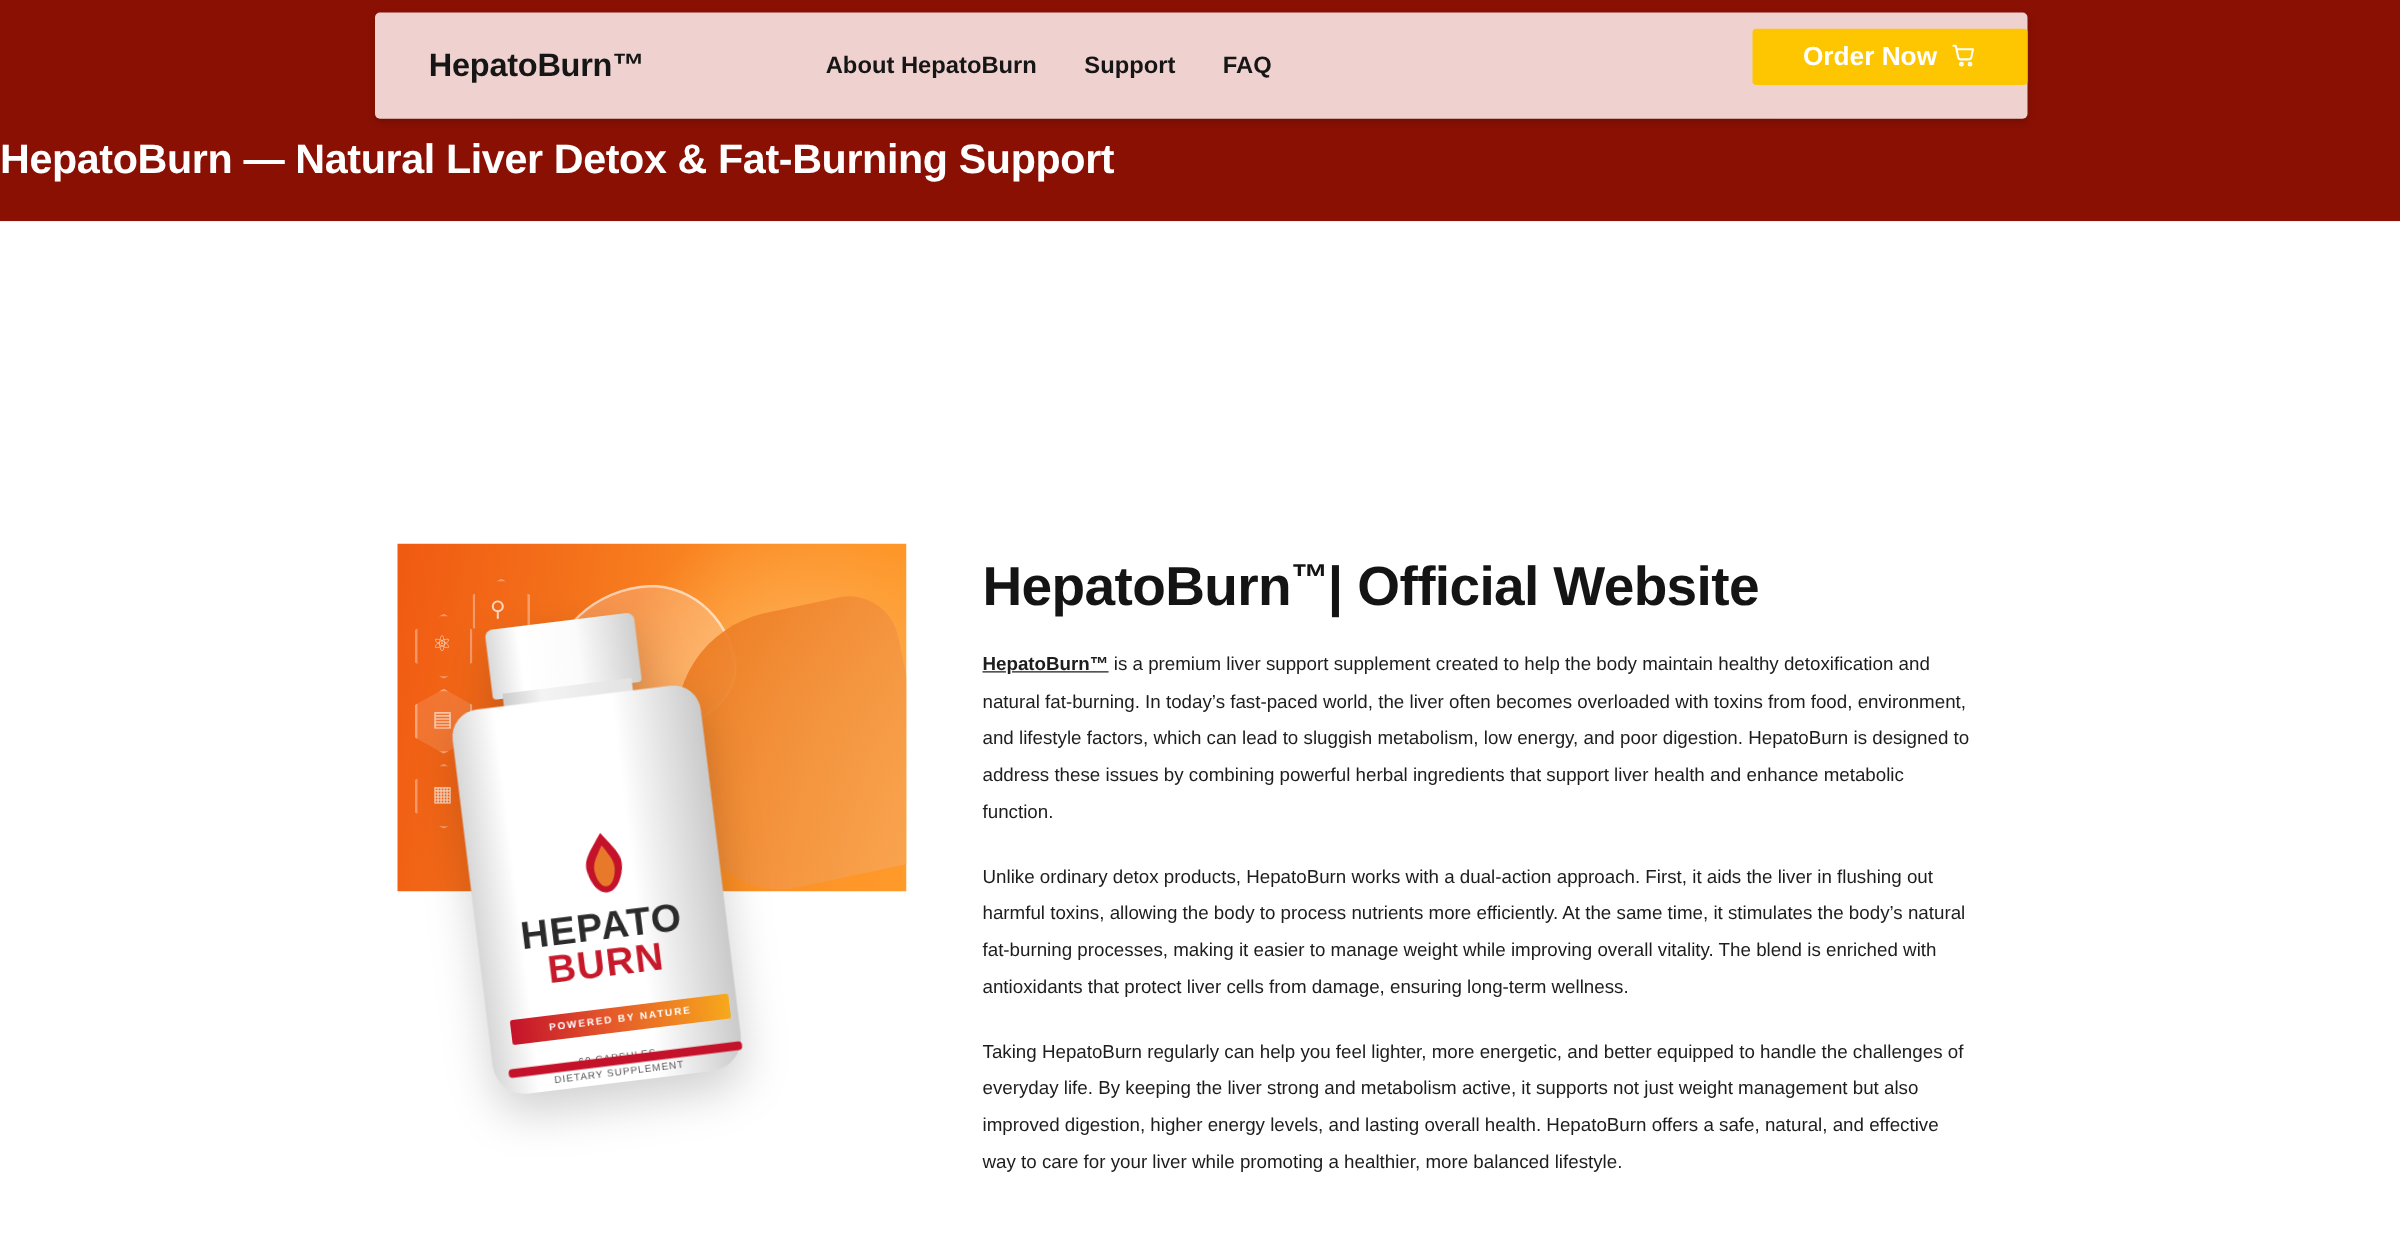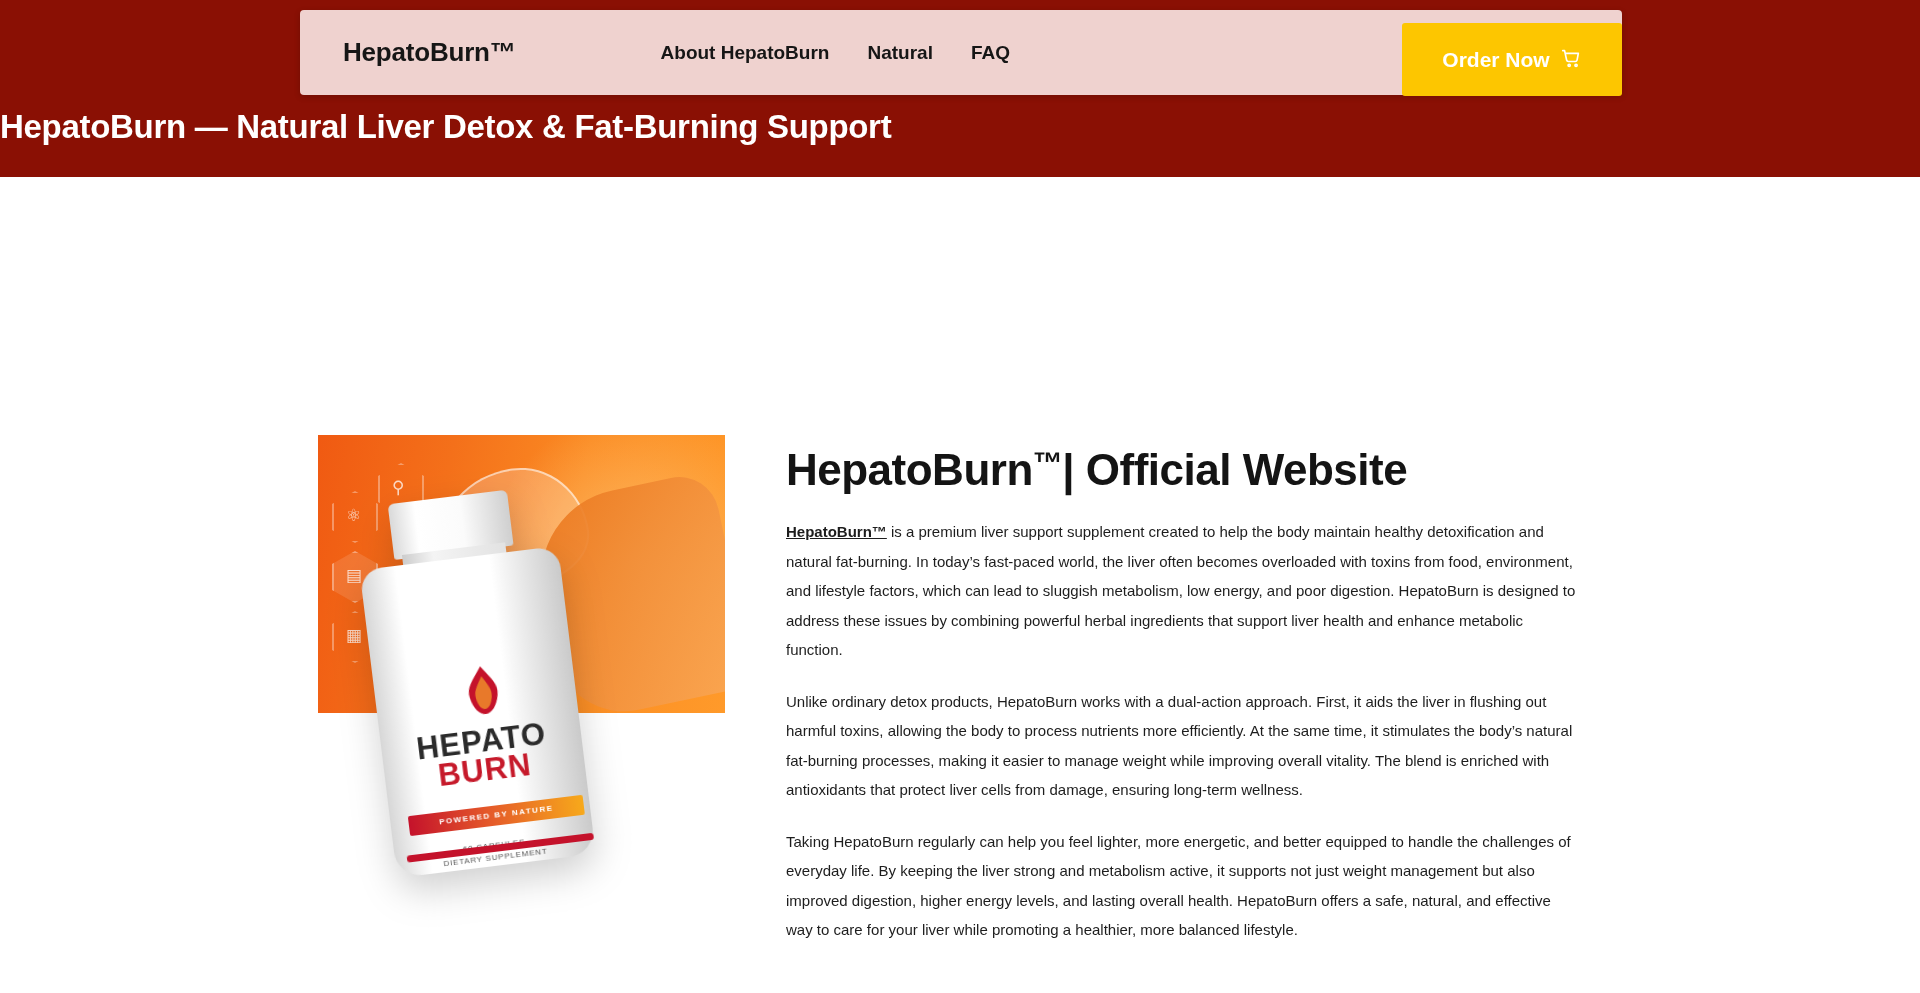--- a/index.html
+++ b/index.html
@@ -52,21 +52,21 @@
     font-weight: bold;
     color: #161616;
     text-decoration: none;
     white-space: nowrap;
     cursor: pointer;
   }
   .order-btn {
     position: absolute;
     right: 0px;
     top: 13px;
-    height: 73px;
+    height: 45px;
     min-width: 220px;
     background: #fdc600;
     border: none;
     border-radius: 3px;
     display: flex;
     align-items: center;
     justify-content: center;
     gap: 10px;
     padding: 0 24px;
     cursor: pointer;
@@ -279,21 +279,21 @@
 </head>
 <body>
 
 <div class="top-band">
 
   <div class="navbar">
     <div class="brand">HepatoBurn™</div>
 
     <nav class="nav-links">
       <a class="nav-link">About HepatoBurn</a>
-      <a class="nav-link">Natural</a>
+      <a class="nav-link">Support</a>
       <a class="nav-link">FAQ</a>
     </nav>
 
     <button class="order-btn">
       <span class="label">Order Now</span>
       <span class="cart-icon">
         <svg width="22" height="22" viewBox="0 0 24 24" fill="none" stroke="#ffffff" stroke-width="1.8" stroke-linecap="round" stroke-linejoin="round">
           <path d="M3 4h2l2.2 10.2a2 2 0 0 0 2 1.6h7.4a2 2 0 0 0 2-1.55L20 7H6.2"></path>
           <circle cx="10" cy="20" r="1.2"></circle>
           <circle cx="17.5" cy="20" r="1.2"></circle>

